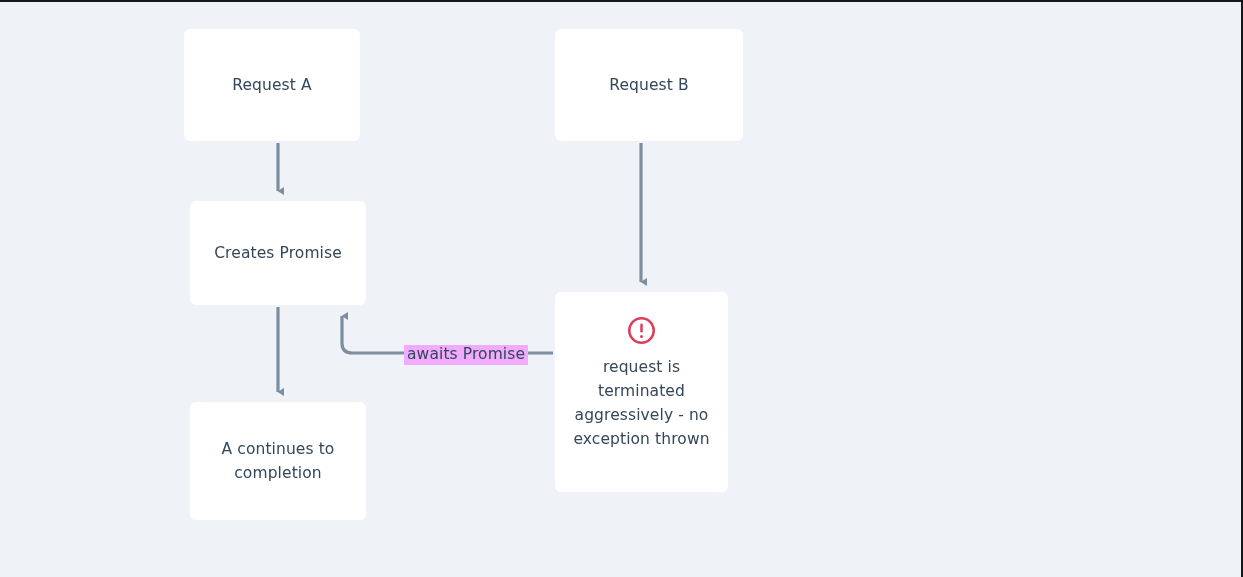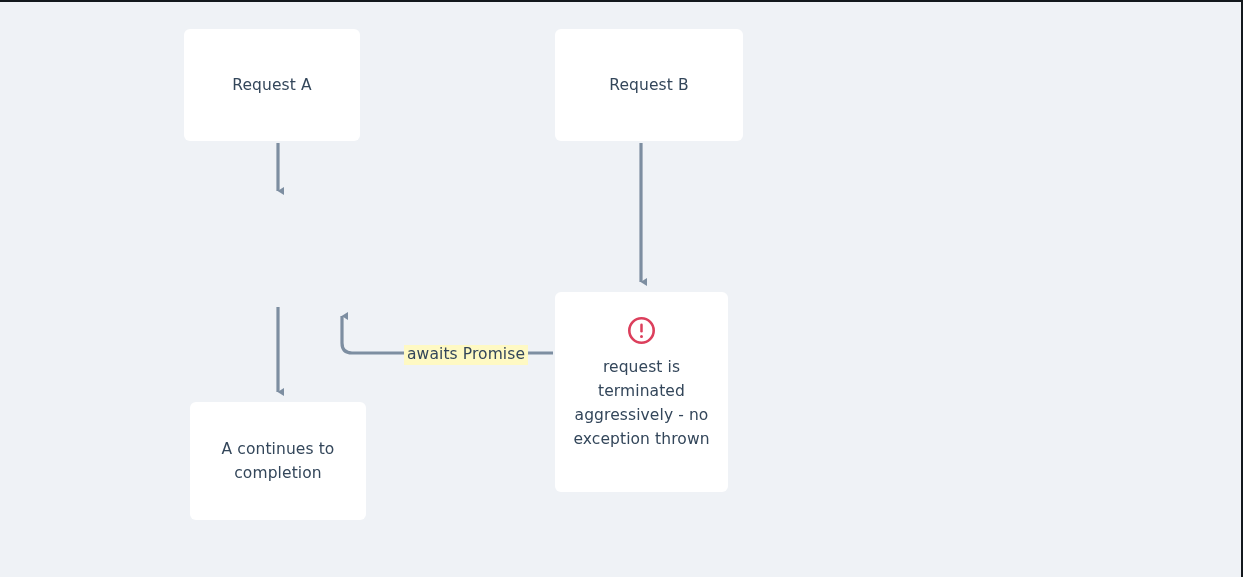--- a/index.html
+++ b/index.html
@@ -62,21 +62,21 @@
     stroke: #7d8ea1;
     stroke-width: 3.2;
     stroke-linecap: butt;
     stroke-linejoin: round;
   }
   .edge-label {
     position: absolute;
     color: #33465a;
     font-size: 15.5px;
     line-height: 1;
-    background: #fef9c3;
+    background: #f0abfc;
     padding: 2px 3px;
     white-space: nowrap;
     letter-spacing: 0.1px;
   }
   #label-awaits { left: 404px; top: 343px; }
 </style>
 </head>
 <body>
 
 <div id="canvas">
@@ -101,20 +101,23 @@
   </svg>
 
   <div class="node" id="node-request-a">
     <span class="node-label">Request A</span>
   </div>
 
   <div class="node" id="node-request-b">
     <span class="node-label">Request B</span>
   </div>
 
+  <div class="node" id="node-creates">
+    <span class="node-label">Creates Promise</span>
+  </div>
 
   <div class="node" id="node-a-continues">
     <span class="node-label">A continues to
 completion</span>
   </div>
 
   <div class="node" id="node-error">
     <span class="err-icon">
       <svg width="29" height="29" viewBox="0 0 29 29" xmlns="http://www.w3.org/2000/svg">
         <circle cx="14.5" cy="14.5" r="12.2" fill="none" stroke="#dc3f5c" stroke-width="2.6"></circle>

